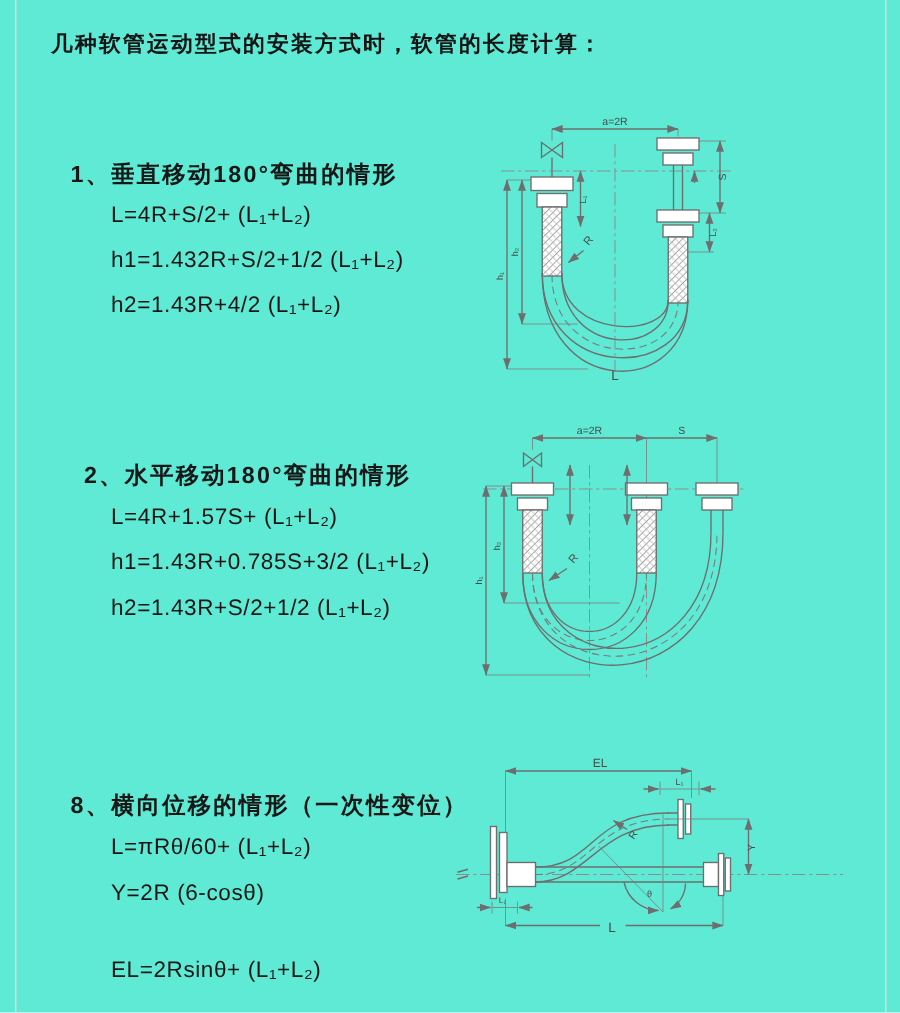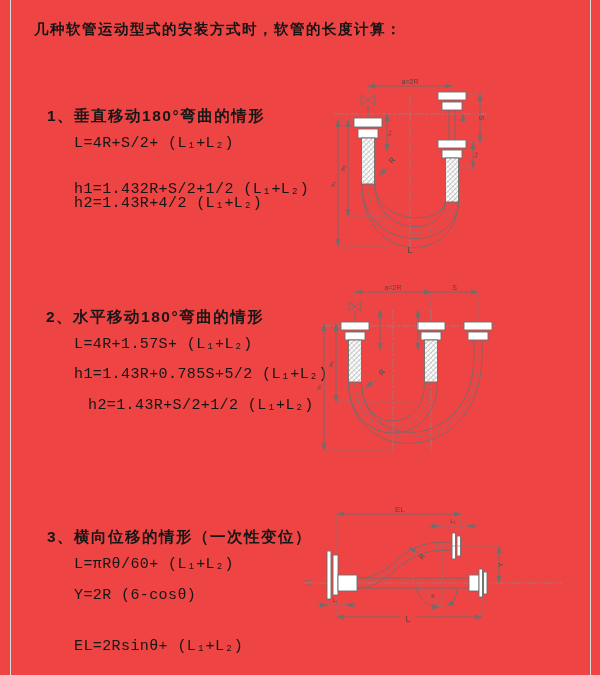--- a/index.html
+++ b/index.html
@@ -1,55 +1,55 @@
 <!DOCTYPE html>
 <html><head>
 <meta charset="utf-8">
 <style>
   html,body{margin:0;padding:0;background:#ffffff;}
-  .page{position:relative;width:600px;height:675px;background:#ef4444;overflow:hidden;
+  .page{position:relative;width:600px;height:675px;background:#5eead4;overflow:hidden;
         font-family:"Liberation Sans","DejaVu Sans",sans-serif;color:#1b1b1b;}
   .abs{position:absolute;white-space:nowrap;}
   .edge{position:absolute;top:0;bottom:0;width:1px;background:#d9d9d9;}
   .title{font-size:14.5px;font-weight:bold;letter-spacing:1.5px;color:#141414;}
   .heading{font-size:15.5px;font-weight:bold;letter-spacing:1.5px;color:#171717;}
-  .formula{font-size:15px;letter-spacing:.4px;color:#161616;font-family:Liberation Mono, monospace;}
+  .formula{font-size:15px;letter-spacing:.4px;color:#161616;}
   svg{position:absolute;overflow:visible;}
   svg .ln{stroke:#6e6e6e;stroke-width:.9;fill:none;}
   svg .thin{stroke:#7e7e7e;stroke-width:.55;fill:none;}
   svg .dd{stroke:#8d8d8d;stroke-width:.65;fill:none;stroke-dasharray:9 2.5 2 2.5;}
   svg .dash{stroke:#7a7a7a;stroke-width:.7;fill:none;stroke-dasharray:5 3;}
   svg .fit{fill:#ffffff;stroke:#6e6e6e;stroke-width:.9;}
   svg text{fill:#4a4a4a;font-family:"Liberation Sans","DejaVu Sans",sans-serif;}
 </style>
 </head>
 <body>
 
 <div class="page">
   <div class="edge" style="left:10px"></div>
   <div class="edge" style="left:590px"></div>
 
   <div class="abs title" style="left:34px;top:20px">几种软管运动型式的安装方式时，软管的长度计算：</div>
 
   <div>
     <div class="abs heading" style="left:47px;top:106px">1、垂直移动180°弯曲的情形</div>
     <div class="abs formula" style="left:74px;top:135px">L=4R+S/2+ (L₁+L₂)</div>
-    <div class="abs formula" style="left:74px;top:181px">h1=1.432R+S/2+1/2 (L₁+L₂)</div>
+    <div class="abs formula" style="left:74px;top:165px">h1=1.432R+S/2+1/2 (L₁+L₂)</div>
     <div class="abs formula" style="left:74px;top:195px">h2=1.43R+4/2 (L₁+L₂)</div>
   </div>
 
   <div>
-    <div class="abs heading" style="left:46px;top:307px">2、水平移动180°弯曲的情形</div>
+    <div class="abs heading" style="left:56px;top:307px">2、水平移动180°弯曲的情形</div>
     <div class="abs formula" style="left:74px;top:336px">L=4R+1.57S+ (L₁+L₂)</div>
-    <div class="abs formula" style="left:74px;top:366px">h1=1.43R+0.785S+5/2 (L₁+L₂)</div>
-    <div class="abs formula" style="left:88px;top:397px">h2=1.43R+S/2+1/2 (L₁+L₂)</div>
+    <div class="abs formula" style="left:74px;top:366px">h1=1.43R+0.785S+3/2 (L₁+L₂)</div>
+    <div class="abs formula" style="left:74px;top:397px">h2=1.43R+S/2+1/2 (L₁+L₂)</div>
   </div>
 
   <div>
-    <div class="abs heading" style="left:47px;top:527px">3、横向位移的情形（一次性变位）</div>
+    <div class="abs heading" style="left:47px;top:527px">8、横向位移的情形（一次性变位）</div>
     <div class="abs formula" style="left:74px;top:556px">L=πRθ/60+ (L₁+L₂)</div>
     <div class="abs formula" style="left:74px;top:587px">Y=2R (6-cosθ)</div>
     <div class="abs formula" style="left:74px;top:638px">EL=2Rsinθ+ (L₁+L₂)</div>
   </div>
 
   <svg style="left:330px;top:76px" width="270" height="180" viewBox="0 0 270 180">
     <defs>
       <marker id="arr1" viewBox="0 0 8 8" refX="7.6" refY="4" markerWidth="7.5" markerHeight="7.5" orient="auto-start-reverse" markerUnits="userSpaceOnUse">
         <path d="M0,1.2 L8,4 L0,6.8 z" fill="#6e6e6e"></path>
       </marker>

